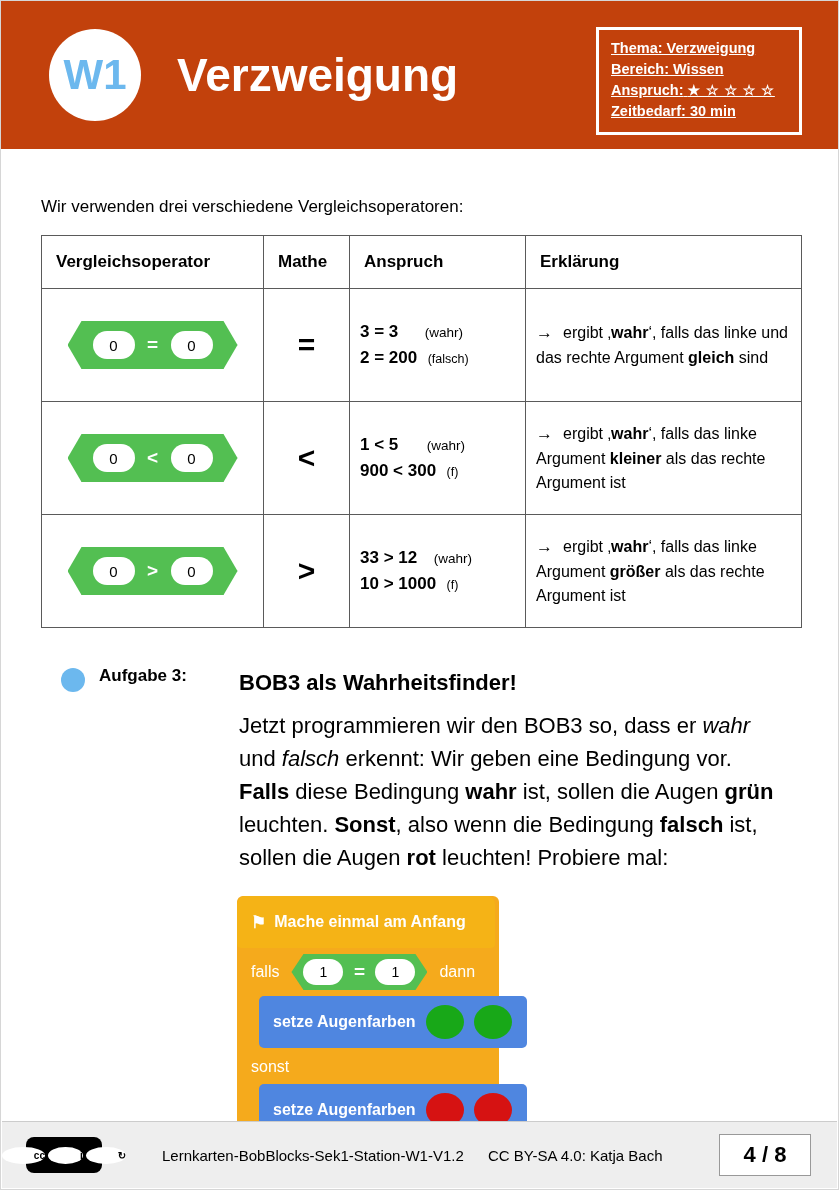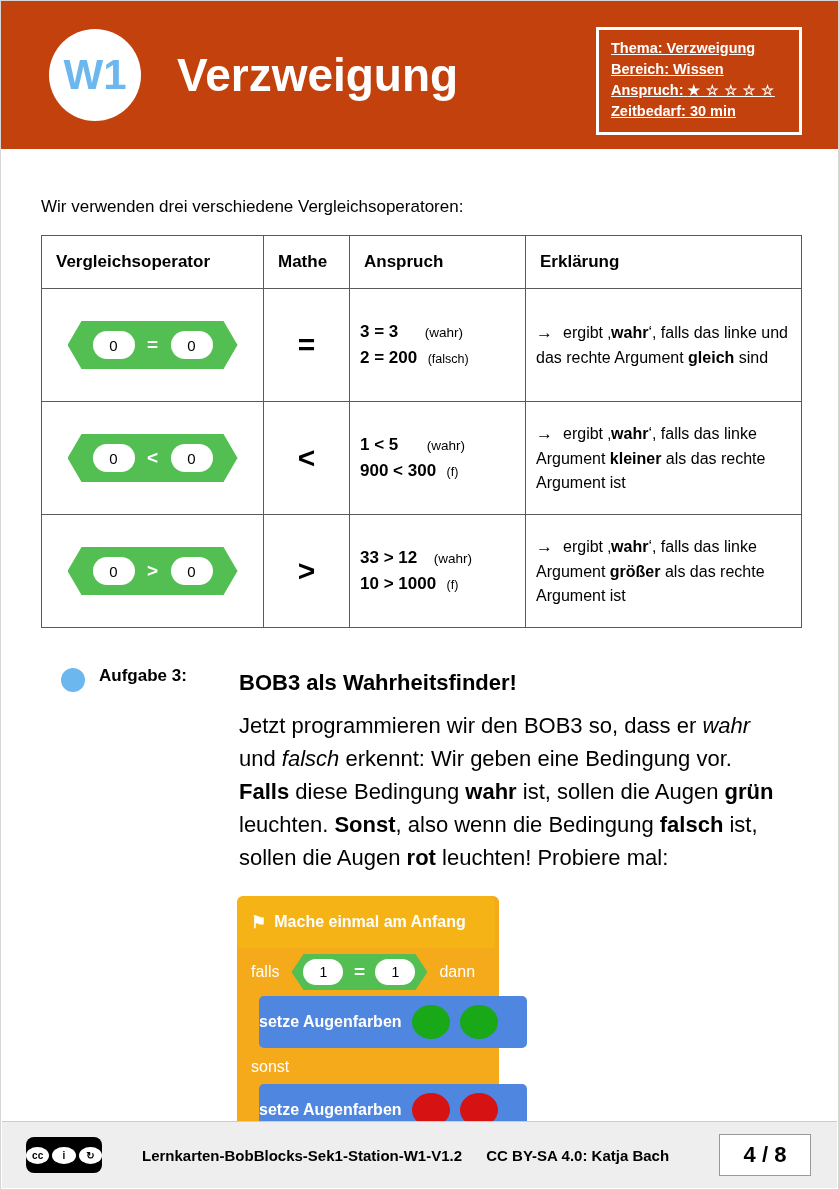--- a/index.html
+++ b/index.html
@@ -238,20 +238,21 @@
   }
   .cond-hex .oval { width: 40px; height: 26px; font-size: 14px; }
   .blue-block {
     background: #4f86e0;
     border-radius: 5px;
     height: 52px;
     margin-left: 22px;
     width: 268px;
     display: flex;
     align-items: center;
+    padding-left: 14px;
     color: #ffffff;
     font-size: 16px;
     font-weight: bold;
     box-sizing: border-box;
   }
   .eye {
     width: 38px;
     height: 34px;
     border-radius: 50%;
     margin-left: 10px;
@@ -292,25 +293,26 @@
     font-weight: bold;
   }
   .cc-mark {
     width: 38px; height: 17px;
     border-radius: 50%;
     background: #ffffff;
     color: #000000;
     font-size: 10px;
     display: flex; align-items: center; justify-content: center;
     font-weight: bold;
+    padding-left: 32px;
   }
   .footer-text {
-    margin-left: 40px;
+    margin-left: 60px;
     font-size: 15px;
-    font-weight: bold;
+    font-weight: normal;
   }
   .footer-text .license { margin-left: 20px; }
   .page-num {
     position: absolute;
     right: 26px;
     top: 12px;
     border: 1px solid #999999;
     background: #ffffff;
     width: 90px;
     height: 40px;

